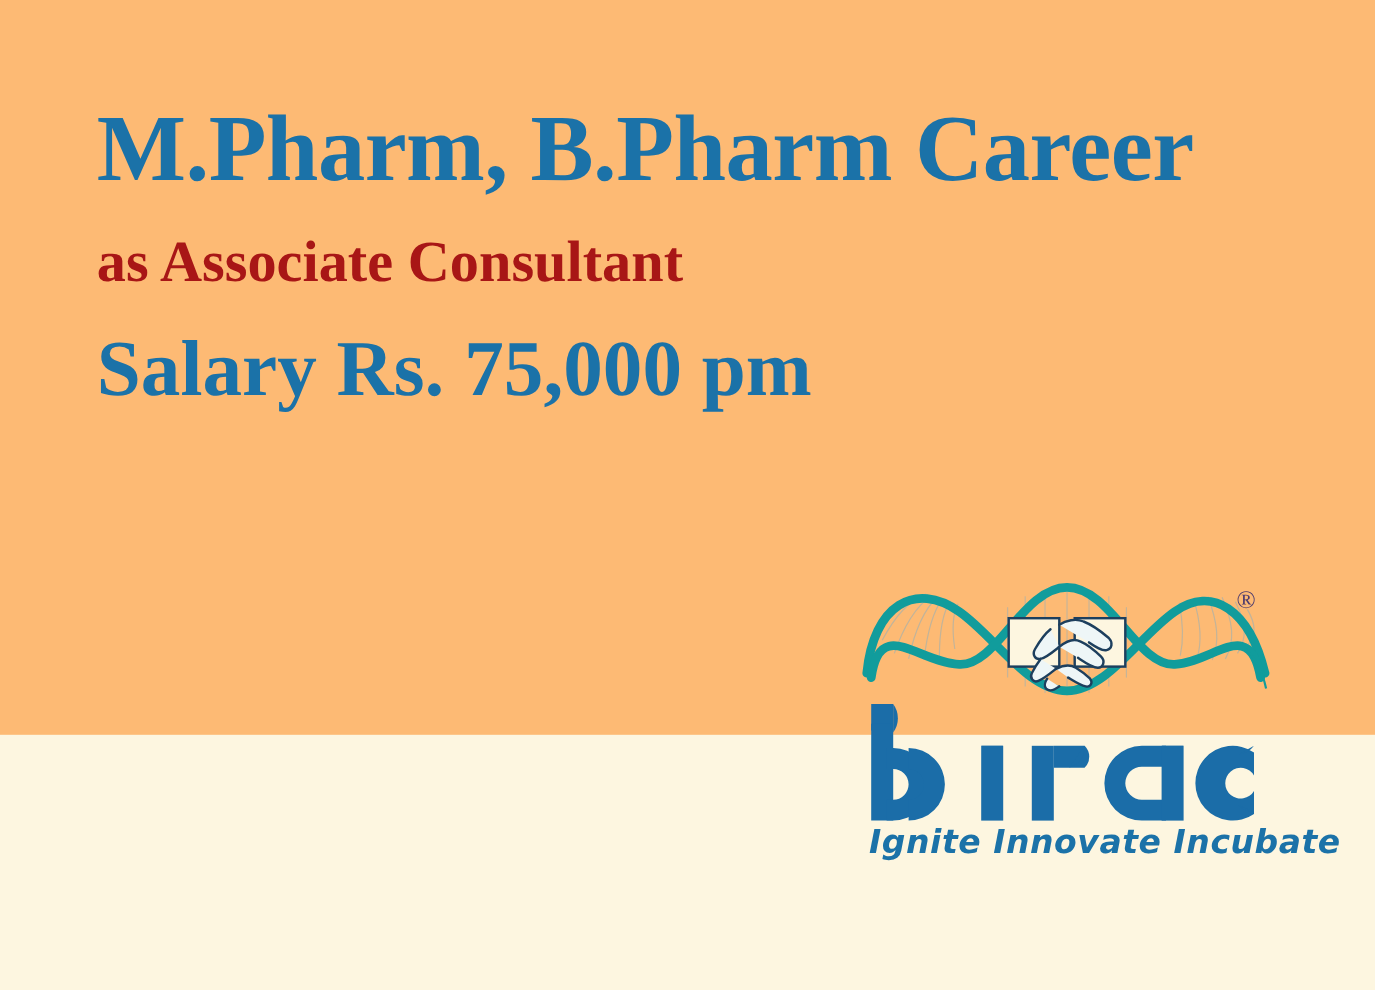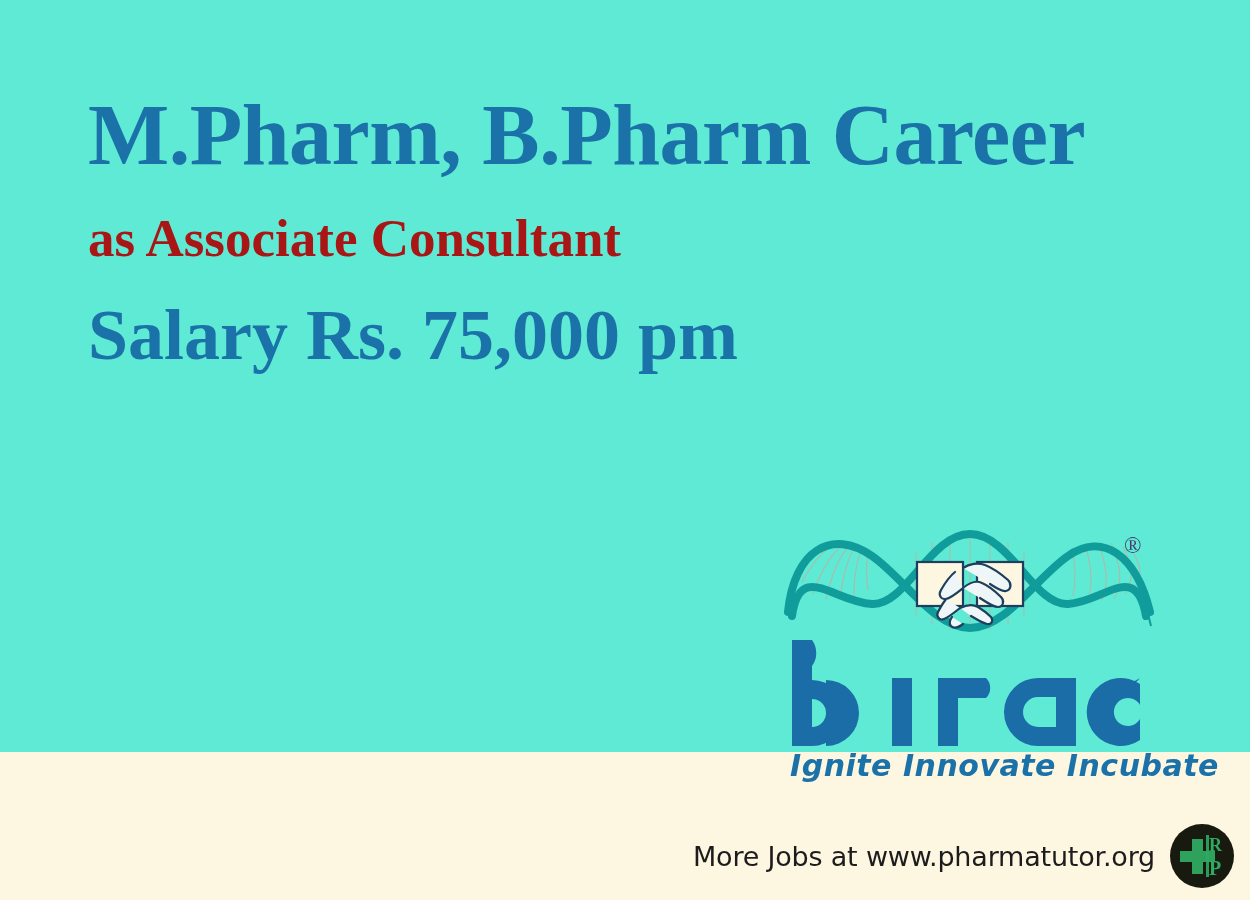--- a/index.html
+++ b/index.html
@@ -10,22 +10,22 @@
   body {
     width: 1250px;
     height: 900px;
     background: #fdf6e0;
     font-family: "Liberation Sans", sans-serif;
     overflow: hidden;
   }
   #poster {
     position: relative;
     width: 1250px;
-    height: 752px;
-    background: #5eead4;
+    height: 668px;
+    background: #fdba74;
   }
 
   
   .headline-block {
     position: absolute;
     left: 88px;
     top: 92px;
     width: 1080px;
   }
   .line-1 {
@@ -221,30 +221,14 @@
           <path d="M352,46 a34,34 0 1 0 0,56 v-21 a14,14 0 1 1 0,-14 z"></path>
           <path d="M352,40 a20,20 0 0 1 -14,8 l14,-8 z"></path>
           <path d="M352,100 a20,20 0 0 1 -14,-6 l14,6 z"></path>
         </g>
       </svg>
     </div>
 
     <div id="birac-tagline">Ignite Innovate Incubate</div>
   </div>
 
-  <div id="footer">
-    <span id="footer-text">More Jobs at www.pharmatutor.org</span>
-    <span id="pt-badge">
-      <svg width="66" height="66" viewBox="0 0 66 66" xmlns="http://www.w3.org/2000/svg">
-        <circle cx="33" cy="33" r="32" fill="#181a0f"></circle>
-
-        <path d="M23,16 h11 v12 h12 v11 h-12 v12 h-11 v-12 h-12 v-11 h12 z" fill="#2faa62" opacity="0.95"></path>
-
-        <text x="40" y="28" font-family="'Liberation Serif', serif" font-size="18" font-weight="bold" fill="#2faa62">R</text>
-
-        <text x="40" y="52" font-family="'Liberation Serif', serif" font-size="20" font-weight="bold" fill="#2faa62">P</text>
-
-        <rect x="37" y="12" width="3" height="42" fill="#2faa62" opacity="0.9"></rect>
-      </svg>
-    </span>
-  </div>
 
 </div>
 
 </body></html>

